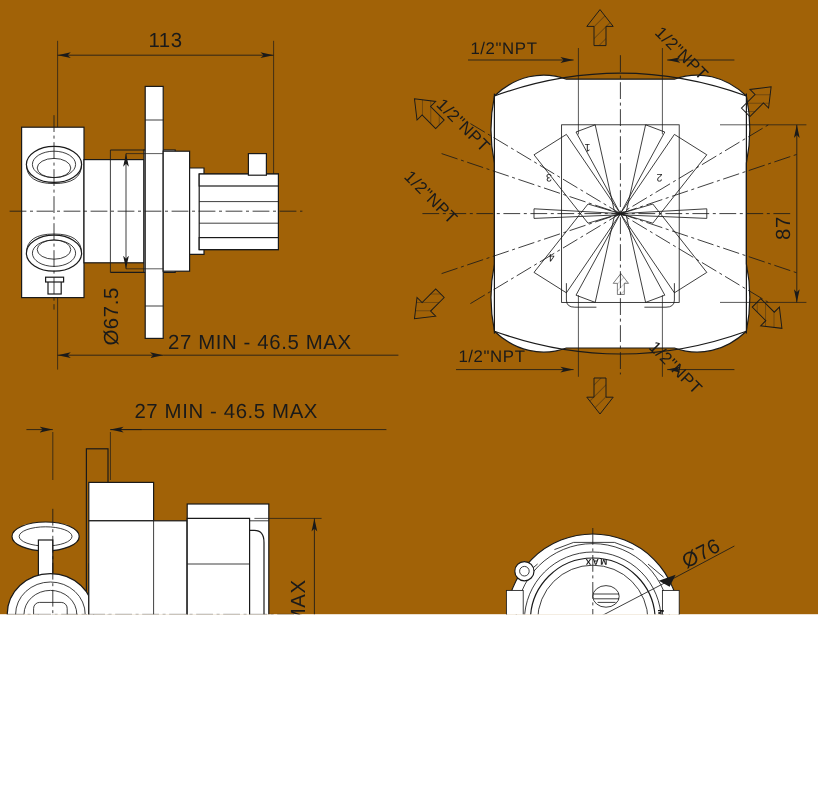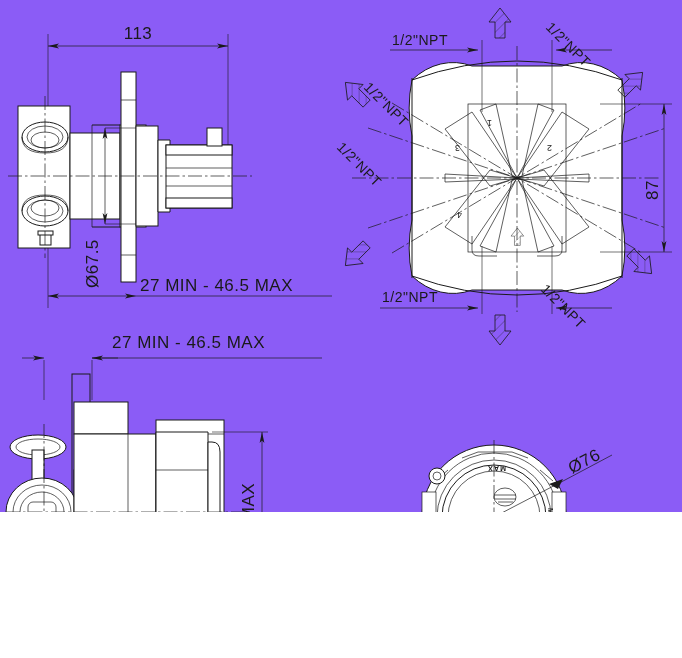--- a/index.html
+++ b/index.html
@@ -6,21 +6,21 @@
   html, body {
     margin: 0;
     padding: 0;
     background: #ffffff;
     font-family: "Liberation Sans", sans-serif;
   }
   #sheet {
     position: relative;
     width: 682px;
     height: 512px;
-    background: #8b5cf6;
+    background: #a16207;
     overflow: hidden;
   }
   #sheet svg {
     display: block;
     width: 682px;
     height: 658px;
   }
   .ln      { stroke: #1a1a1a; stroke-width: 1; fill: none; stroke-linecap: butt; }
   .ln-thin { stroke: #1a1a1a; stroke-width: 0.7; fill: none; }
   .ln-dim  { stroke: #1a1a1a; stroke-width: 0.7; fill: none; }

